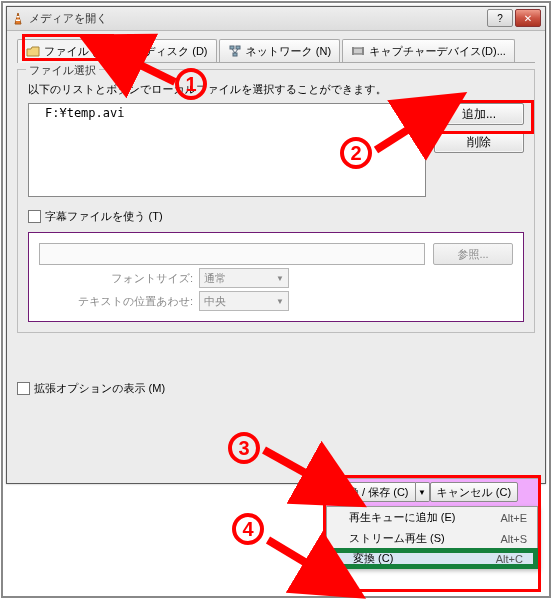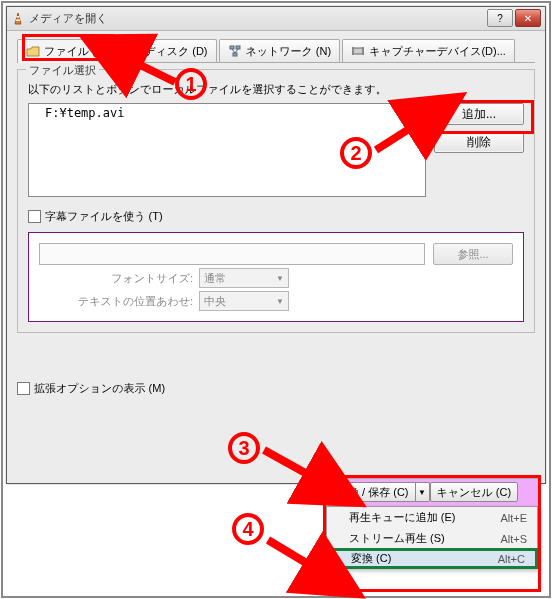--- a/index.html
+++ b/index.html
@@ -286,21 +286,21 @@
   .menu-item {
     height: 21px;
     display: flex;
     align-items: center;
     padding: 0 10px 0 22px;
     justify-content: space-between;
     font-size: 11px;
   }
   .menu-item.hover {
     background: #d8e6f2;
-    border: 3px solid #15803d;
+    border: 5px solid #15803d;
     margin: -1px;
   }
   .menu-item .shortcut { color: #555; }
 
 </style>
 </head>
 <body>
 
 <div class="page-border"></div>
 

